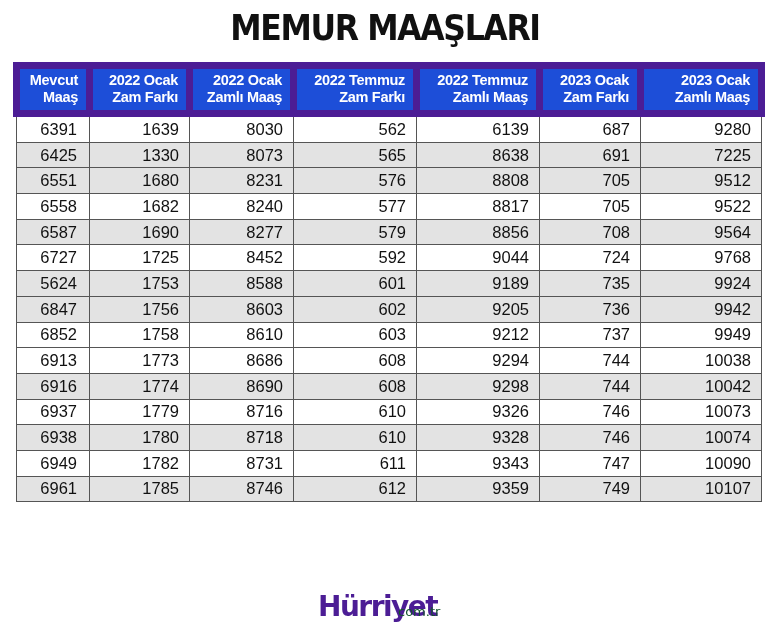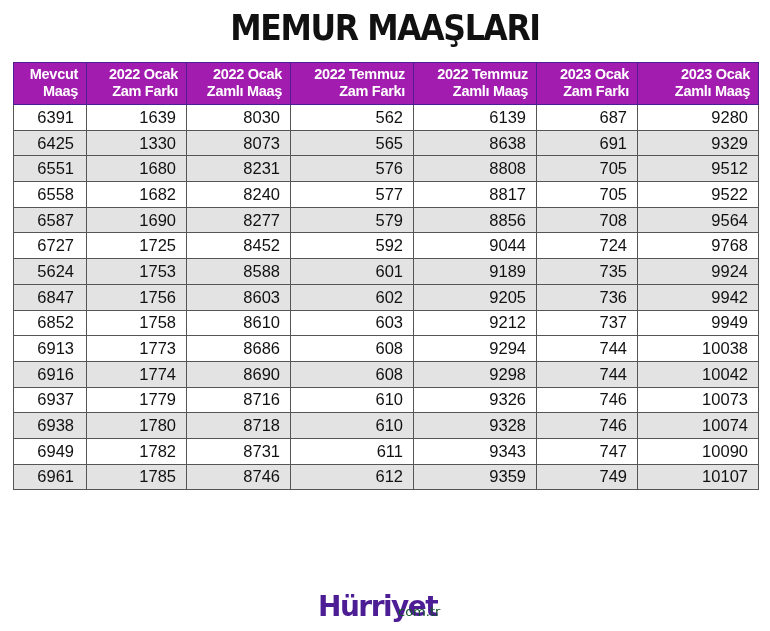--- a/index.html
+++ b/index.html
@@ -4,24 +4,24 @@
   <style>
     html, body { margin: 0; padding: 0; background: #ffffff; }
     body { width: 770px; height: 631px; position: relative; overflow: hidden;
            font-family: "Liberation Sans", "DejaVu Sans", sans-serif; }
     .title { position: absolute; top: 8px; left: 0; width: 770px; text-align: center;
              font-family: "DejaVu Sans", "Liberation Sans", sans-serif;
              font-weight: bold; font-size: 35px; letter-spacing: -1.5px; color: #111;
              transform: scaleX(0.9); }
     table.salary { position: absolute; top: 62px; left: 13px; width: 745px;
                    border-collapse: collapse; table-layout: fixed; }
-    table.salary th { background: #a21caf; color: #fff; font-weight: bold;
+    table.salary th { background: #1d4ed8; color: #fff; font-weight: bold;
                       font-size: 14.5px; line-height: 17px; text-align: right;
                       padding: 2px 8px 3px 4px; height: 36px;
-                      border: 1px solid #4c1d95; letter-spacing: -0.3px; }
+                      border: 7px solid #4c1d95; letter-spacing: -0.3px; }
     table.salary td { font-size: 16.5px; text-align: right; padding: 0 10px 0 4px;
                       height: 24.7px; border: 1px solid #555; color: #111; }
     table.salary td:first-child { padding-right: 12px; }
     table.salary tr.alt td { background: #e3e3e3; }
     .logo { position: absolute; top: 574px; left: 318px; width: 150px; height: 50px; }
     .logo-main { position: absolute; top: 16px; left: 0; font-family: "DejaVu Sans", sans-serif;
                  font-weight: bold; font-size: 28px; color: #4c1d95; letter-spacing: -1.5px; }
     .logo-sub { position: absolute; top: 30px; left: 80px; font-family: "DejaVu Sans", sans-serif;
                 font-size: 13px; color: #14532d; }
   </style>
@@ -61,21 +61,21 @@
         <td>687</td>
         <td>9280</td>
       </tr>
       <tr class="alt">
         <td>6425</td>
         <td>1330</td>
         <td>8073</td>
         <td>565</td>
         <td>8638</td>
         <td>691</td>
-        <td>9329</td>
+        <td>7225</td>
       </tr>
       <tr class="alt">
         <td>6551</td>
         <td>1680</td>
         <td>8231</td>
         <td>576</td>
         <td>8808</td>
         <td>705</td>
         <td>9512</td>
       </tr>

